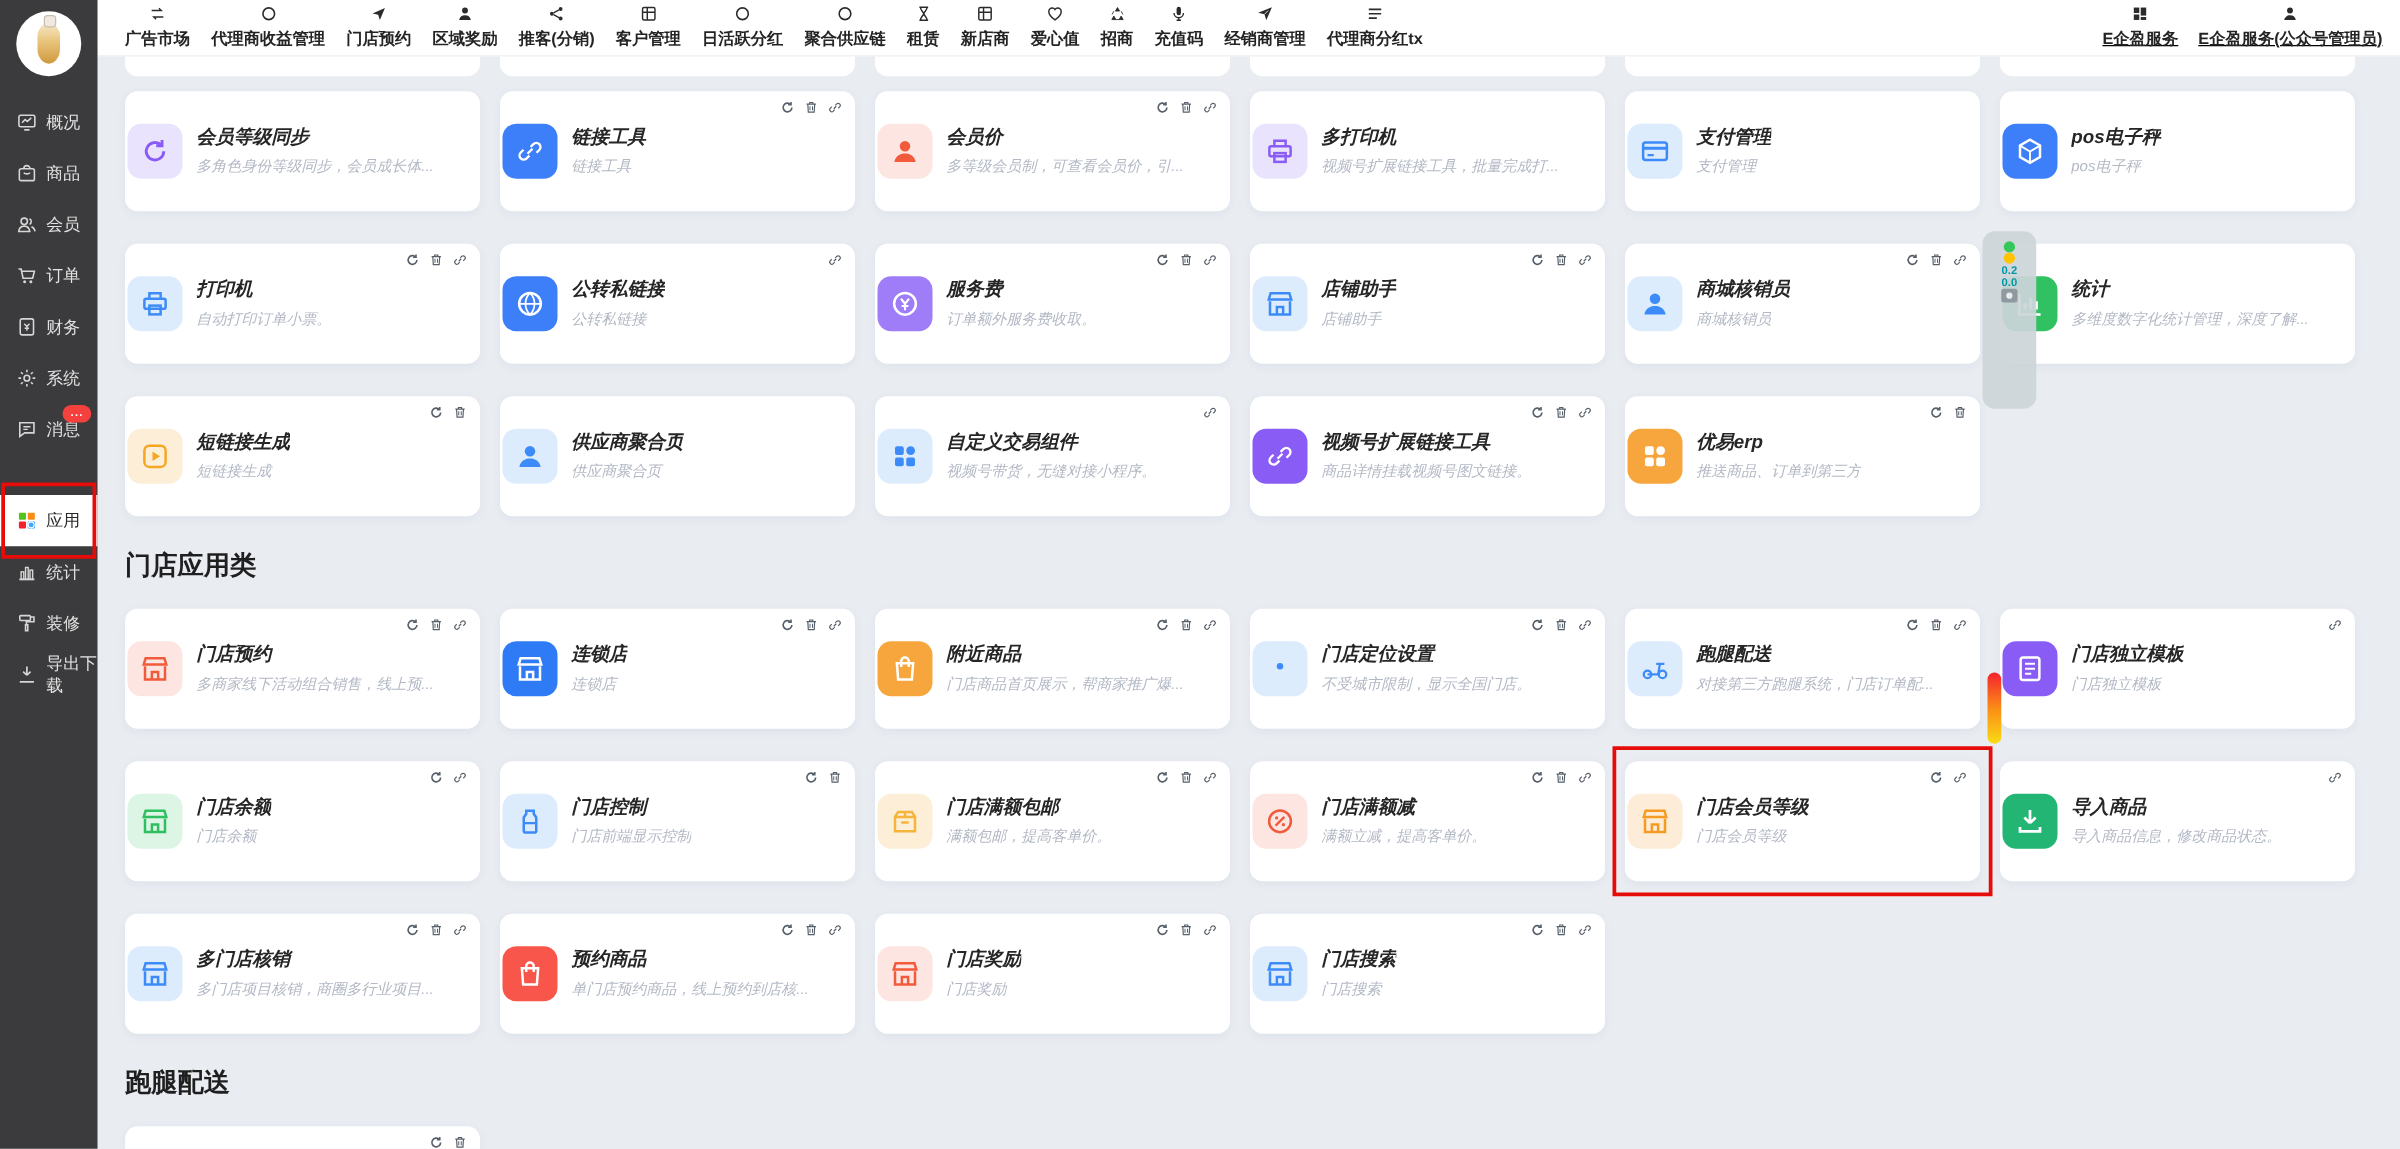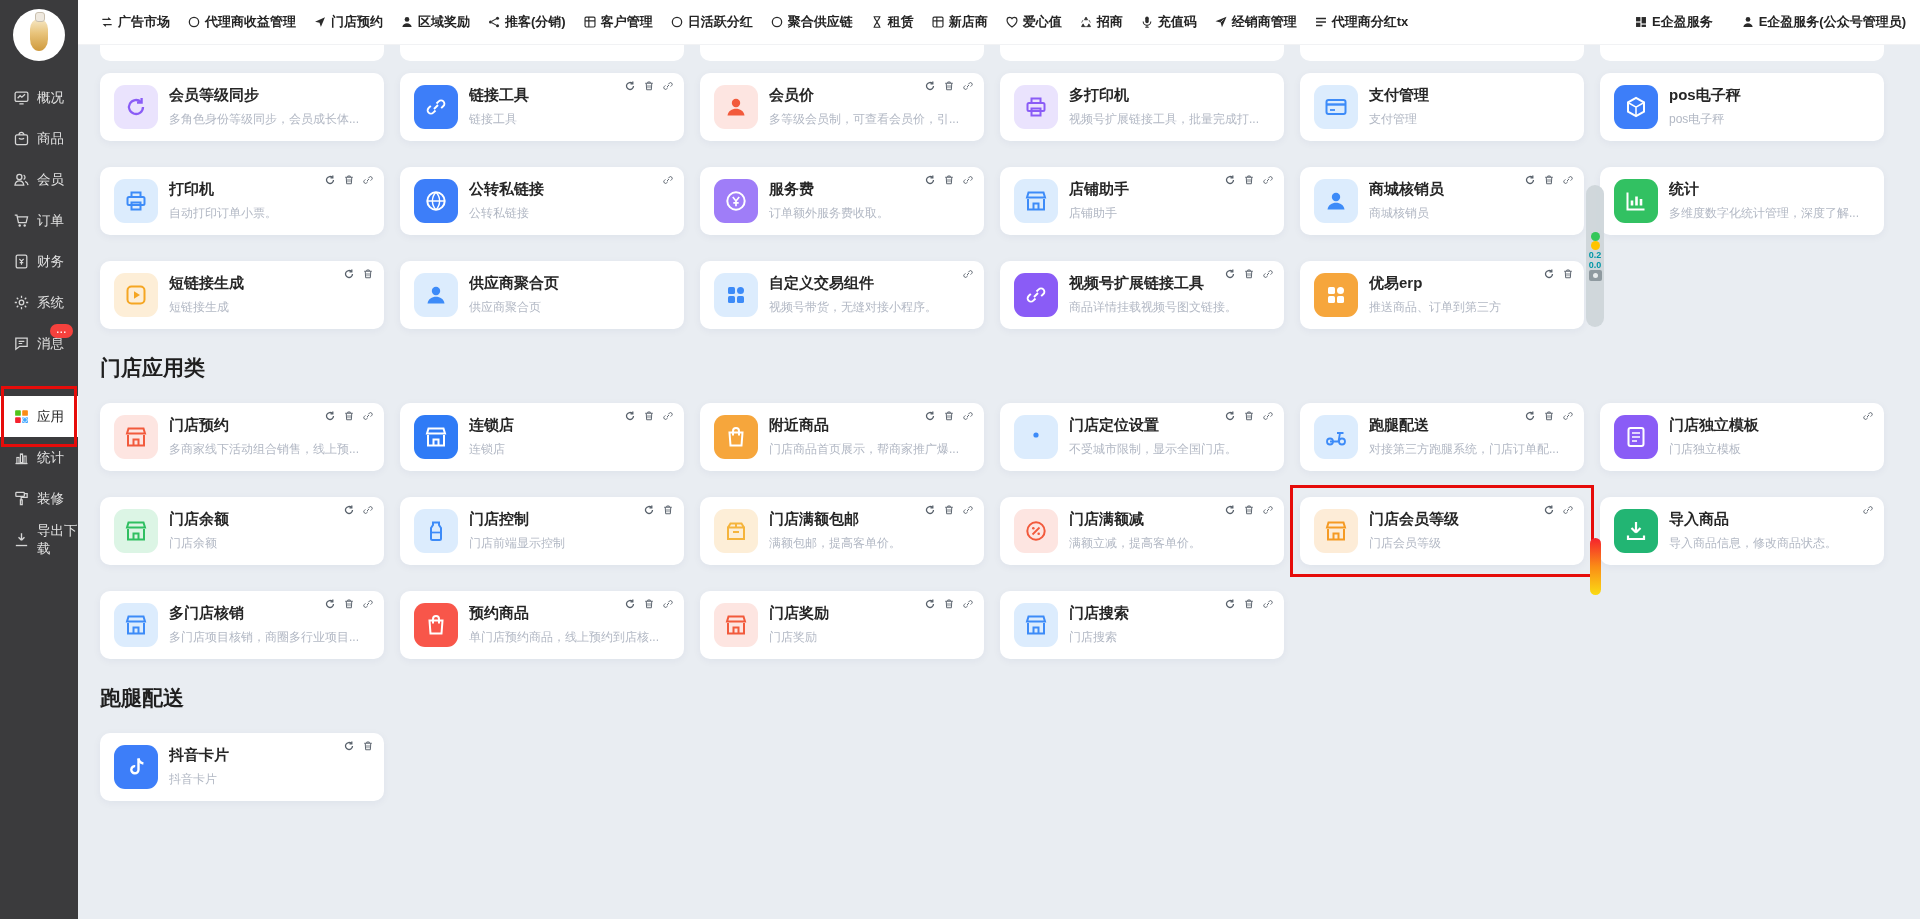--- a/index.html
+++ b/index.html
@@ -21,50 +21,50 @@
   .side-item.gap{margin-top:32px;}
   .side-item .badge{position:absolute;top:1px;right:5px;background:#f5413d;color:#fff;
     font-size:9px;line-height:11px;padding:1px 6px 2px;border-radius:8px;letter-spacing:1px;font-weight:700;}
   .side-item.annotated:after{content:"";position:absolute;left:1px;right:1px;top:-10px;bottom:-10px;
     border:3px solid var(--ann);pointer-events:none;}
   
   .topnav{position:absolute;left:78px;top:0;right:0;height:45px;background:#fff;z-index:20;
     display:flex;align-items:center;padding:0 14px 0 22px;box-sizing:border-box;
     border-bottom:1px solid #f1f2f4;}
   .nav-left{display:flex;align-items:center;gap:17px;white-space:nowrap;}
-  .nav-right{margin-left:auto;display:flex;align-items:flex-end;gap:28px;white-space:nowrap;}
-  .nav-item{display:flex;align-items:center;gap:4px;font-size:13px;font-weight:700;color:#242424;cursor:pointer;}
+  .nav-right{margin-left:auto;display:flex;align-items:flex-end;gap:16px;white-space:nowrap;text-decoration:underline;}
+  .nav-item{display:flex;align-items:center;gap:4px;font-size:13px;font-weight:700;color:#242424;cursor:pointer;flex-direction:column;}
   .nav-item svg{width:14px;height:14px;color:#2b2b2b;}
   
   .main{position:absolute;left:78px;top:45px;right:0;bottom:0;background:#e9edf2;
     padding-left:22px;box-sizing:border-box;overflow:hidden;}
   .grid{display:grid;grid-template-columns:repeat(6,284px);column-gap:16px;row-gap:26px;width:1784px;}
   .sliver-grid{display:grid;grid-template-columns:repeat(6,284px);column-gap:16px;width:1784px;}
   .sliver{height:16px;background:#fff;border-radius:0 0 10px 10px;}
   .section-title{font-size:21px;font-weight:700;color:#1f1f1f;margin:25px 0 21px;}
   .sec1{margin-top:12px;}
-  .card{position:relative;height:68px;background:#fff;border-radius:10px;
+  .card{position:relative;height:96px;background:#fff;border-radius:10px;
     box-shadow:0 2px 8px rgba(20,40,90,.05);display:flex;align-items:center;
-    padding:0 12px 0 14px;box-sizing:border-box;cursor:pointer;}
+    padding:0 12px 0 2px;box-sizing:border-box;cursor:pointer;font-style:italic;}
   .tile{width:44px;height:44px;border-radius:11px;flex:none;display:flex;align-items:center;
     justify-content:center;margin-right:11px;}
   .tile svg{width:24px;height:24px;}
   .txt{min-width:0;}
   .t{font-size:15px;font-weight:700;color:#262626;margin-bottom:6px;white-space:nowrap;
     overflow:hidden;text-overflow:ellipsis;}
   .d{font-size:12px;color:#b2b8c4;white-space:nowrap;overflow:hidden;text-overflow:ellipsis;max-width:203px;}
   .acts{position:absolute;top:7px;right:10px;display:flex;gap:7px;}
   .act{color:#57606a;cursor:pointer;}
   .act svg{width:12px;height:12px;}
   .card.annotated:after{content:"";position:absolute;inset:-12px -10px;border:3px solid var(--ann);
     pointer-events:none;z-index:5;}
   
-  .perf{position:absolute;left:1586px;top:185px;width:18px;height:142px;background:rgba(205,213,217,.92);
+  .perf{position:absolute;left:1586px;top:185px;width:43px;height:142px;background:rgba(205,213,217,.92);
     border-radius:10px;z-index:40;display:flex;flex-direction:column;align-items:center;
-    justify-content:center;padding:8px 0;box-sizing:border-box;cursor:pointer;}
+    justify-content:flex-start;padding:8px 0;box-sizing:border-box;cursor:pointer;}
   .dot{width:9px;height:9px;border-radius:50%;}
   .perf .num{font-size:9px;font-weight:700;}
   .perf .cam{width:13px;height:11px;background:#8f9aa0;border-radius:2px;position:relative;}
   .perf .cam:after{content:"";position:absolute;inset:3px 4px;background:#e8eced;border-radius:50%;}
   .colorbar{position:absolute;left:1590px;top:538px;width:11px;height:57px;border-radius:6px;z-index:40;cursor:pointer;}
 </style>
 </head>
 <body>
 
 <aside class="sidebar">

